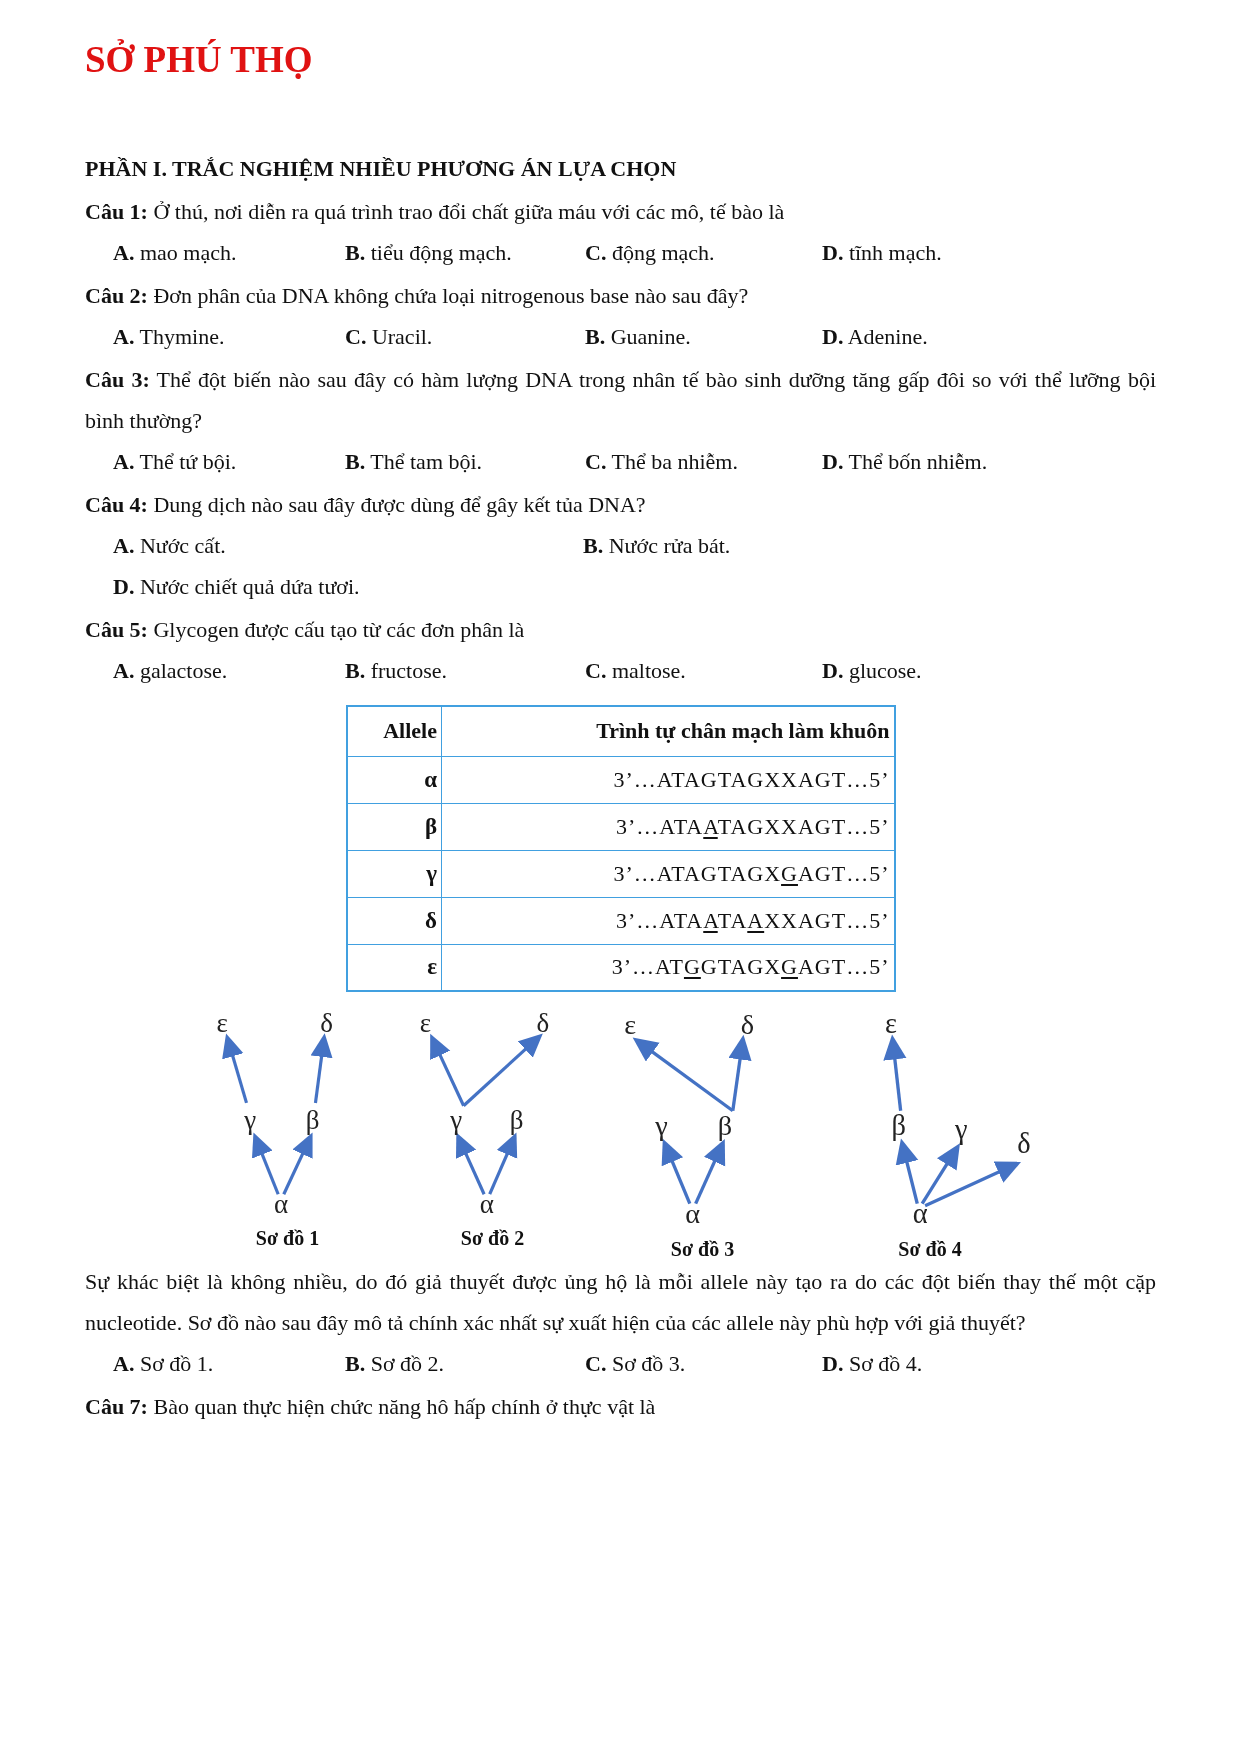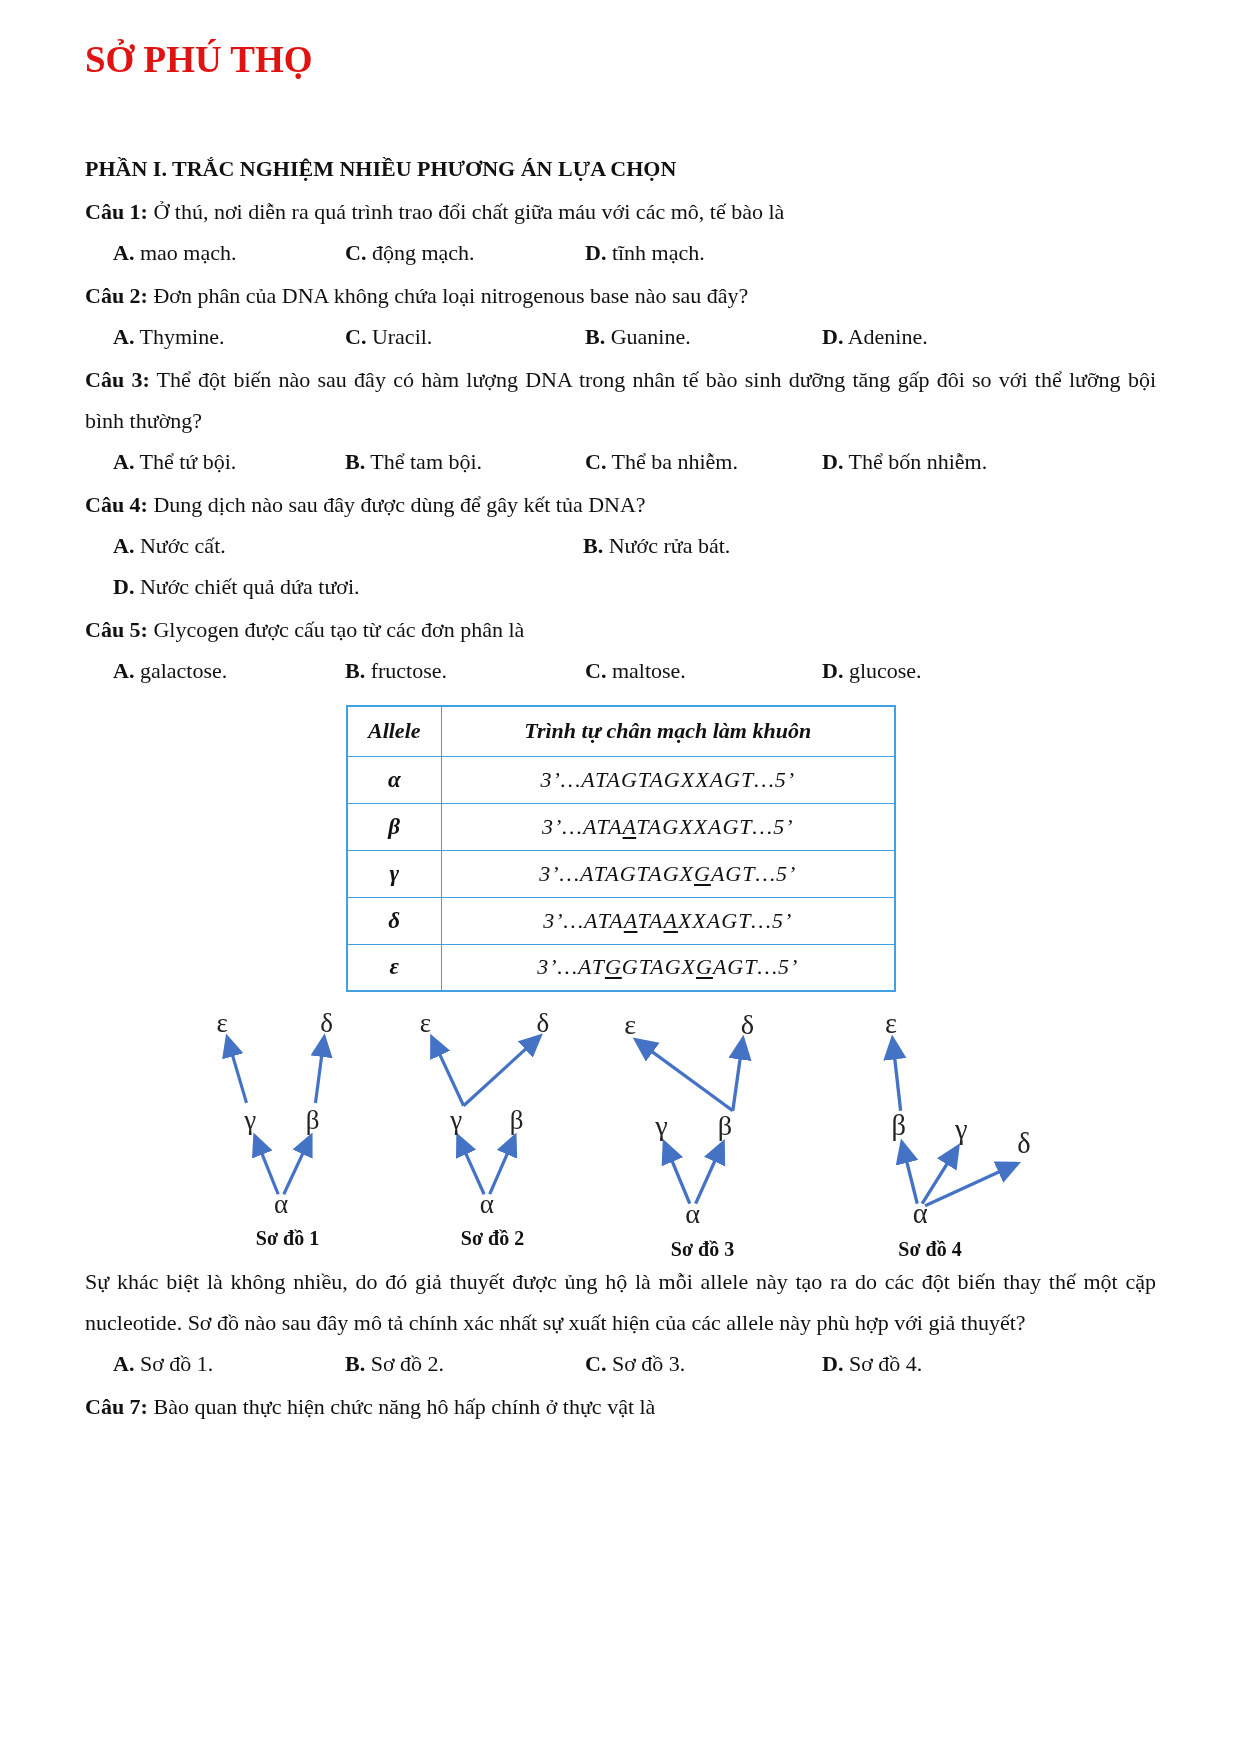--- a/index.html
+++ b/index.html
@@ -55,25 +55,24 @@
   .k{font-weight:bold;}
   
   table.allele{
     border-collapse:collapse;
     margin:14px auto 10px auto;
     width:550px;
     table-layout:fixed;
   }
   table.allele th, table.allele td{
     border:1px solid var(--tbl);
-    text-align:center;
+    text-align:right;
     height:47px;
     padding:0 4px;
     font-size:22px;
-    font-style:italic;
   }
   table.allele{border:2px solid var(--tbl);}
   table.allele th{font-weight:bold;height:50px;}
   table.allele col.c1{width:95px;}
   table.allele td.al{font-weight:bold;font-size:23px;}
   table.allele td.seq{letter-spacing:1px;}
   .u{text-decoration:underline;text-underline-offset:3px;}
   
   .diagram-row{
     display:flex;
@@ -110,20 +109,21 @@
 <div class="content">
 
   <h1 class="doc-title">SỞ PHÚ THỌ</h1>
 
   <h2 class="section-heading">PHẦN I. TRẮC NGHIỆM NHIỀU PHƯƠNG ÁN LỰA CHỌN</h2>
 
   <div class="qblock">
     <p class="line"><b class="qlabel">Câu 1:</b> <span>Ở thú, nơi diễn ra quá trình trao đổi chất giữa máu với các mô, tế bào là</span></p>
     <div class="opts4">
       <span><b class="k">A.</b> <span>mao mạch.</span></span>
+      <span><b class="k">B.</b> <span>tiểu động mạch.</span></span>
       <span><b class="k">C.</b> <span>động mạch.</span></span>
       <span><b class="k">D.</b> <span>tĩnh mạch.</span></span>
     </div>
   </div>
 
   <div class="qblock">
     <p class="line"><b class="qlabel">Câu 2:</b> <span>Đơn phân của DNA không chứa loại nitrogenous base nào sau đây?</span></p>
     <div class="opts4">
       <span><b class="k">A.</b> <span>Thymine.</span></span>
       <span><b class="k">C.</b> <span>Uracil.</span></span>

